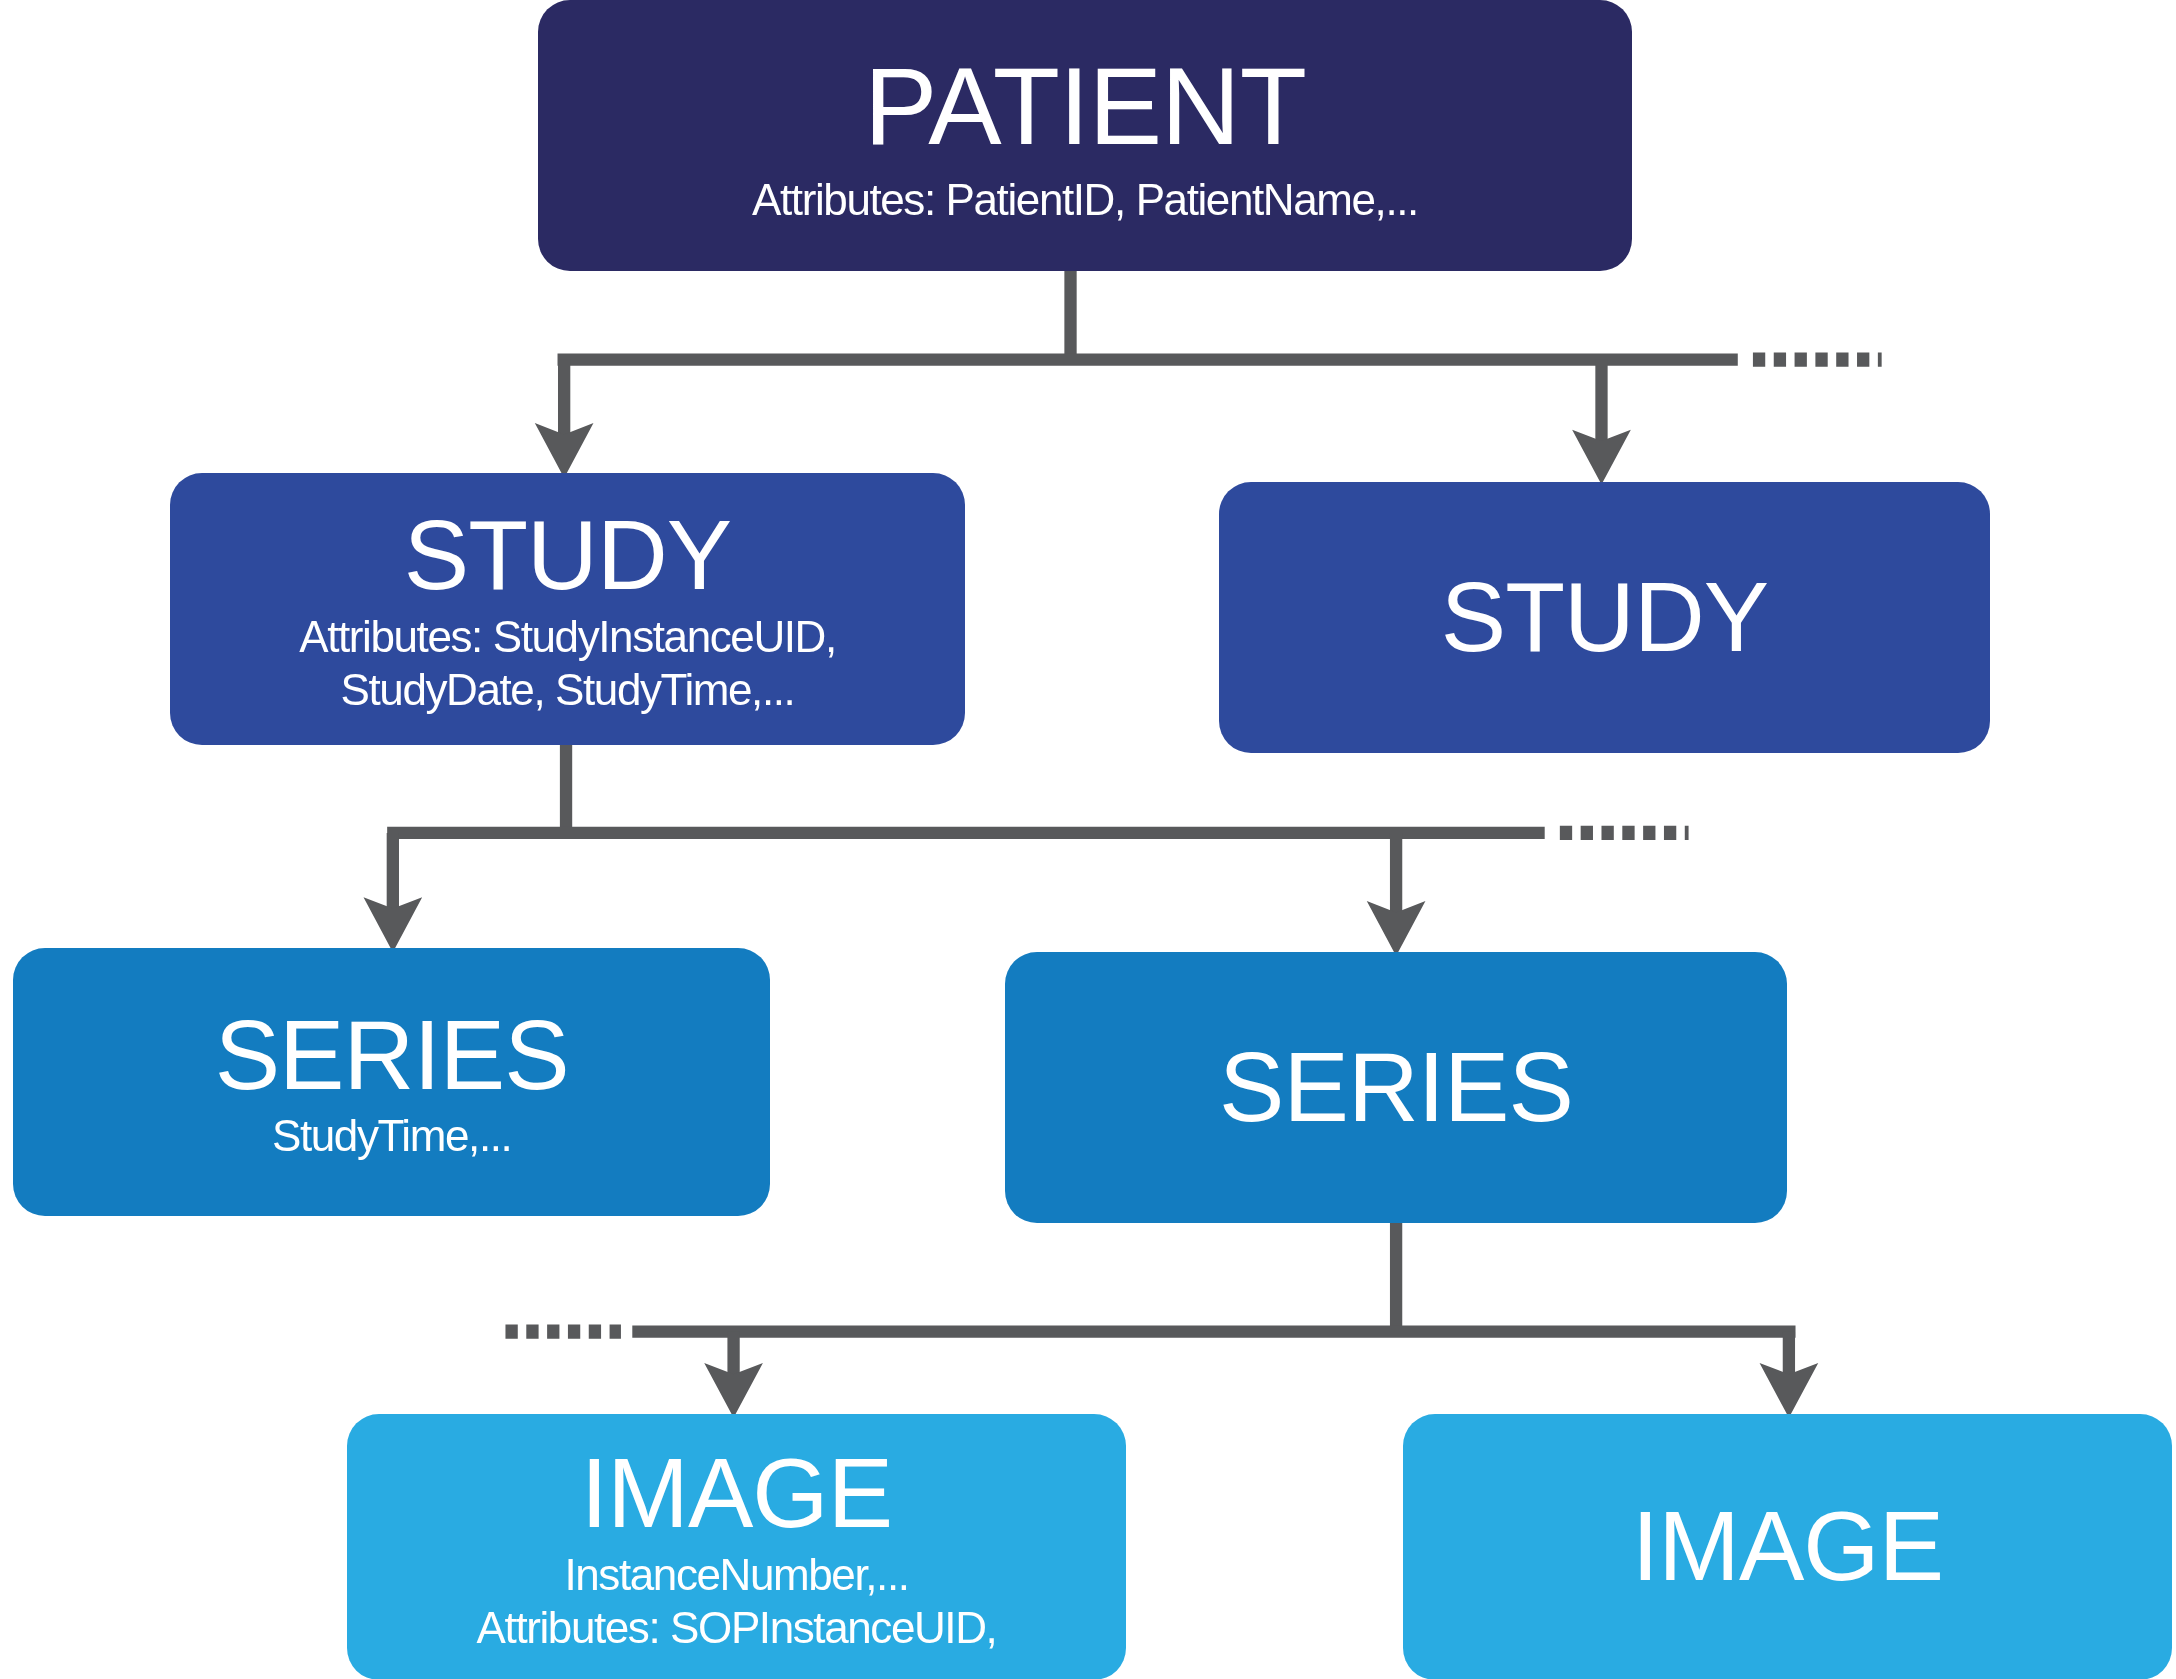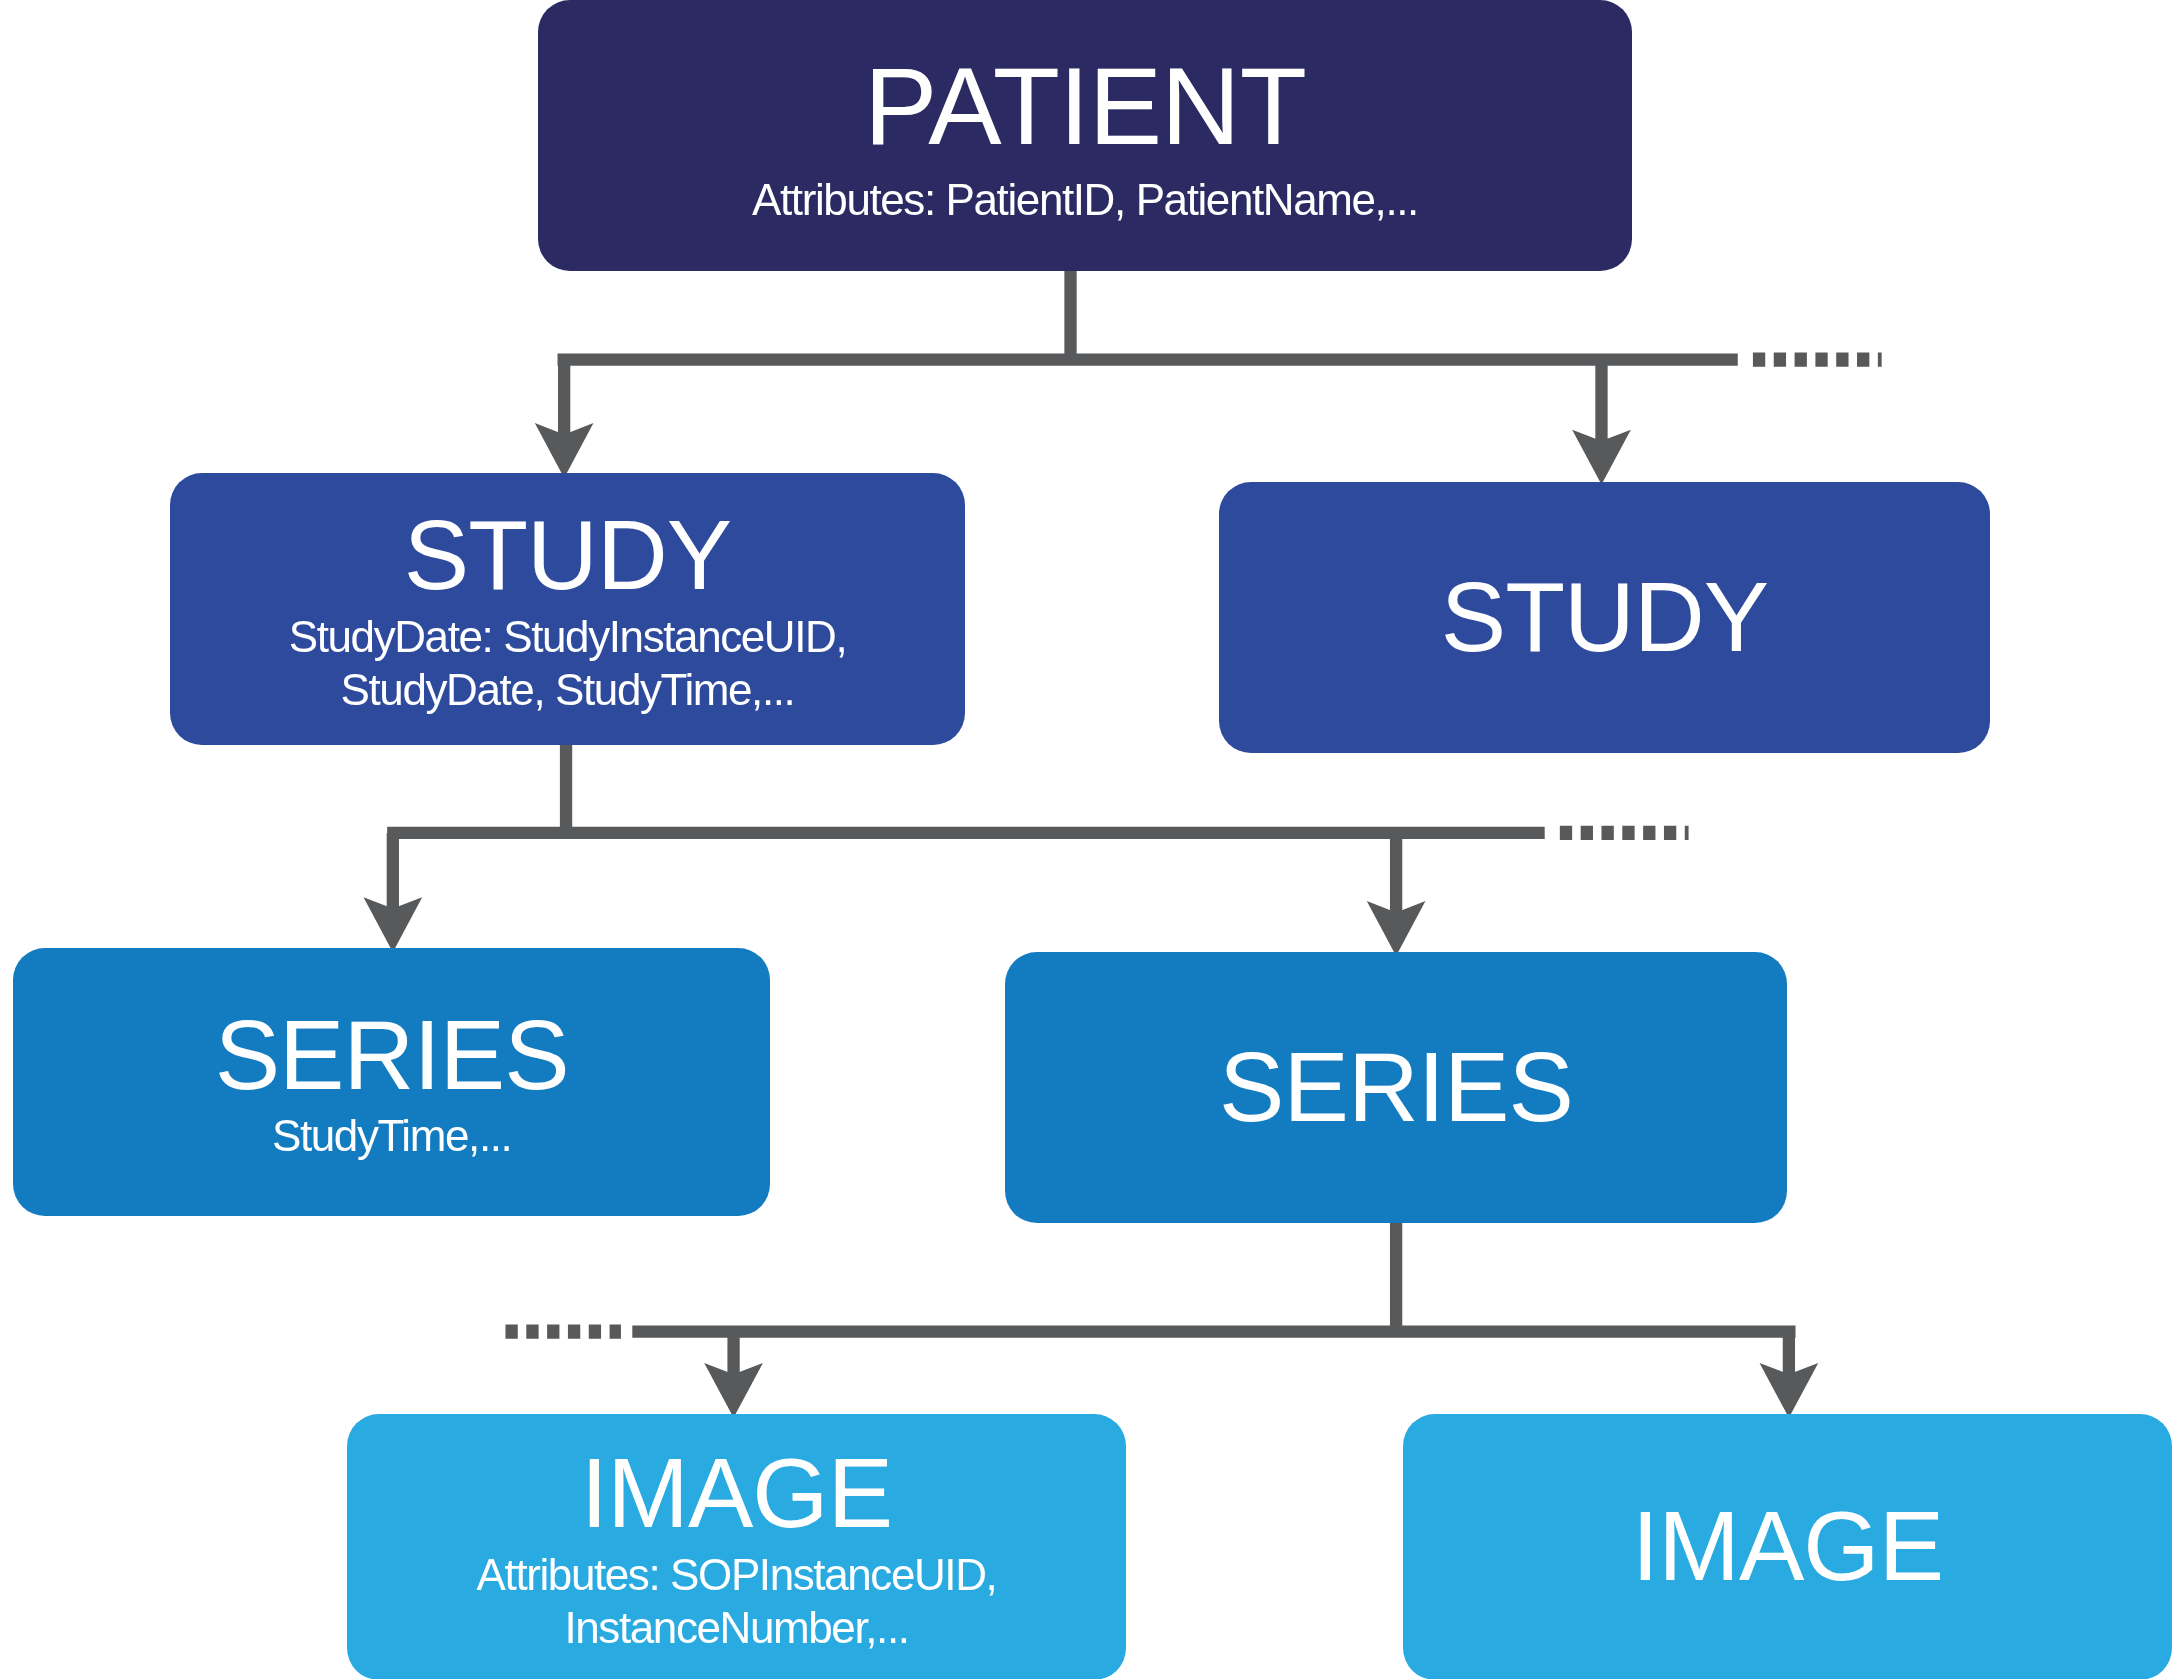--- a/index.html
+++ b/index.html
@@ -137,41 +137,41 @@
     </g>
   </svg>
 
   <div class="node node-patient">
     <div class="title">PATIENT</div>
     <div class="attr">Attributes: PatientID, PatientName,...</div>
   </div>
 
   <div class="node node-study-left">
     <div class="title">STUDY</div>
-    <div class="attr">StudyDate: StudyInstanceUID,</div>
+    <div class="attr">Attributes: StudyInstanceUID,</div>
     <div class="attr">StudyDate, StudyTime,...</div>
   </div>
 
   <div class="node node-study-right">
     <div class="title">STUDY</div>
   </div>
 
   <div class="node node-series-left">
     <div class="title">SERIES</div>
     <div class="attr">StudyTime,...</div>
   </div>
 
   <div class="node node-series-right">
     <div class="title">SERIES</div>
   </div>
 
   <div class="node node-image-left">
     <div class="title">IMAGE</div>
+    <div class="attr">InstanceNumber,...</div>
     <div class="attr">Attributes: SOPInstanceUID,</div>
-    <div class="attr">InstanceNumber,...</div>
   </div>
 
   <div class="node node-image-right">
     <div class="title">IMAGE</div>
   </div>
 
 </div>
 
 
 </body></html>

